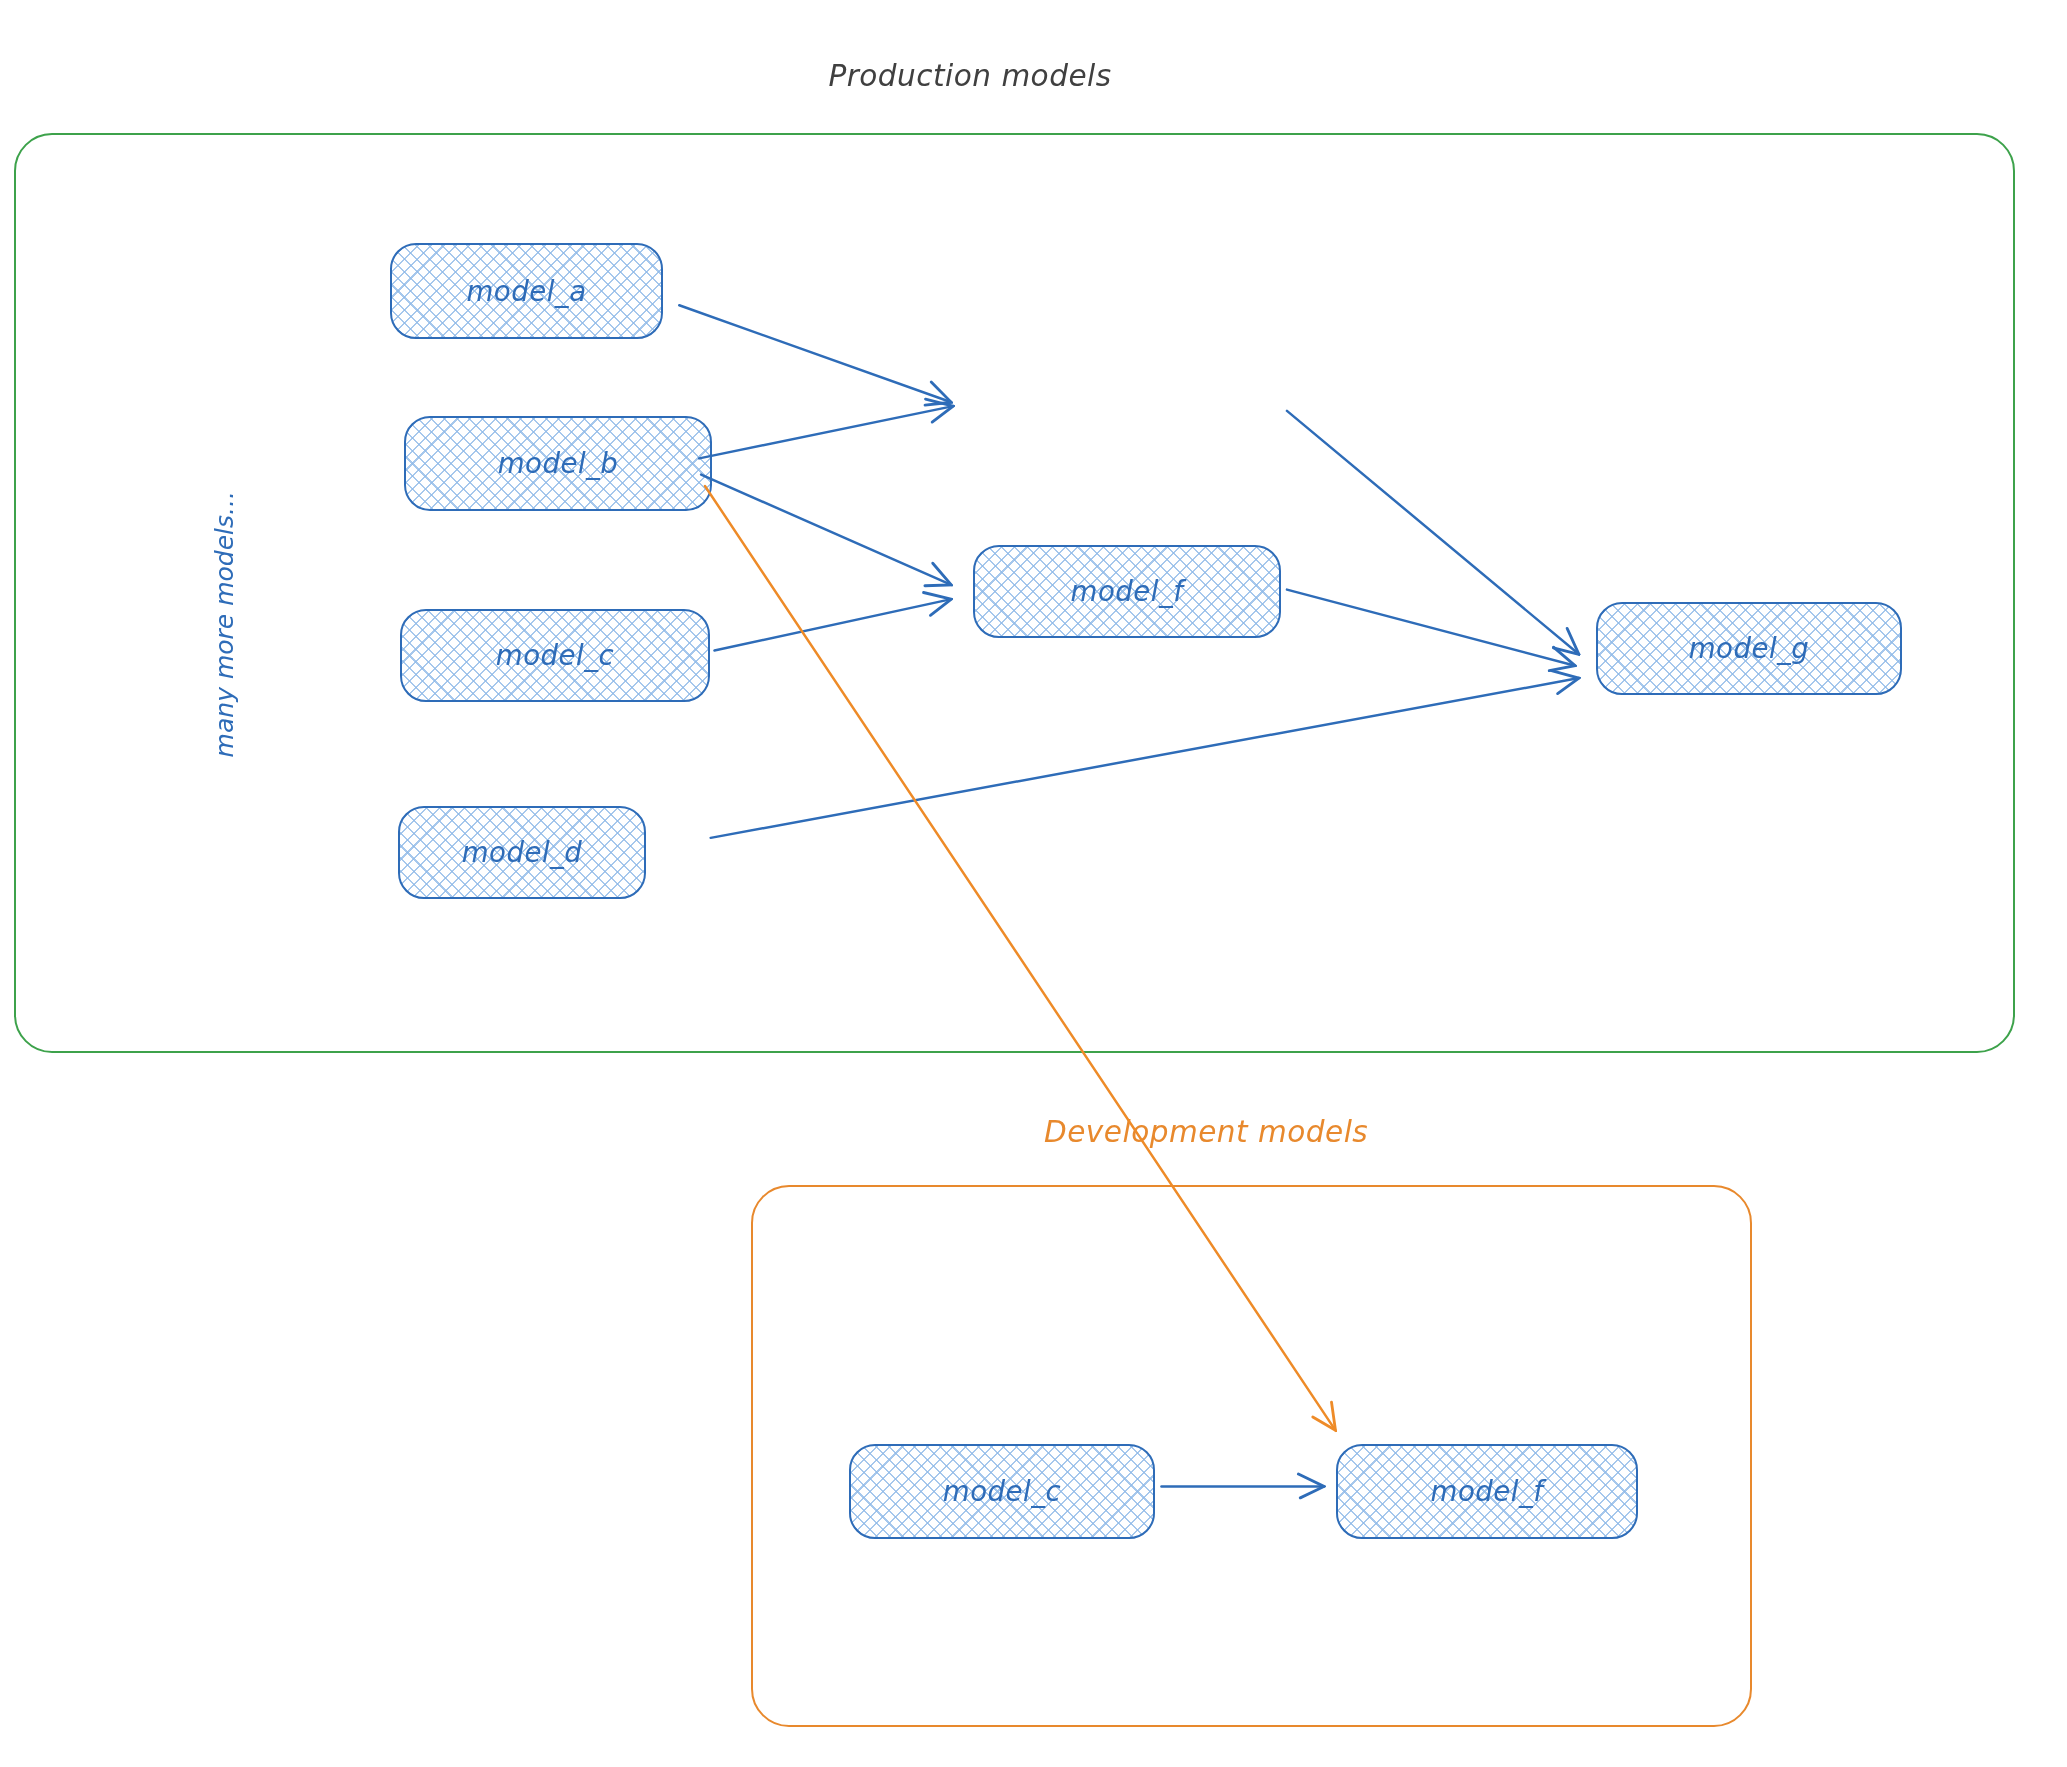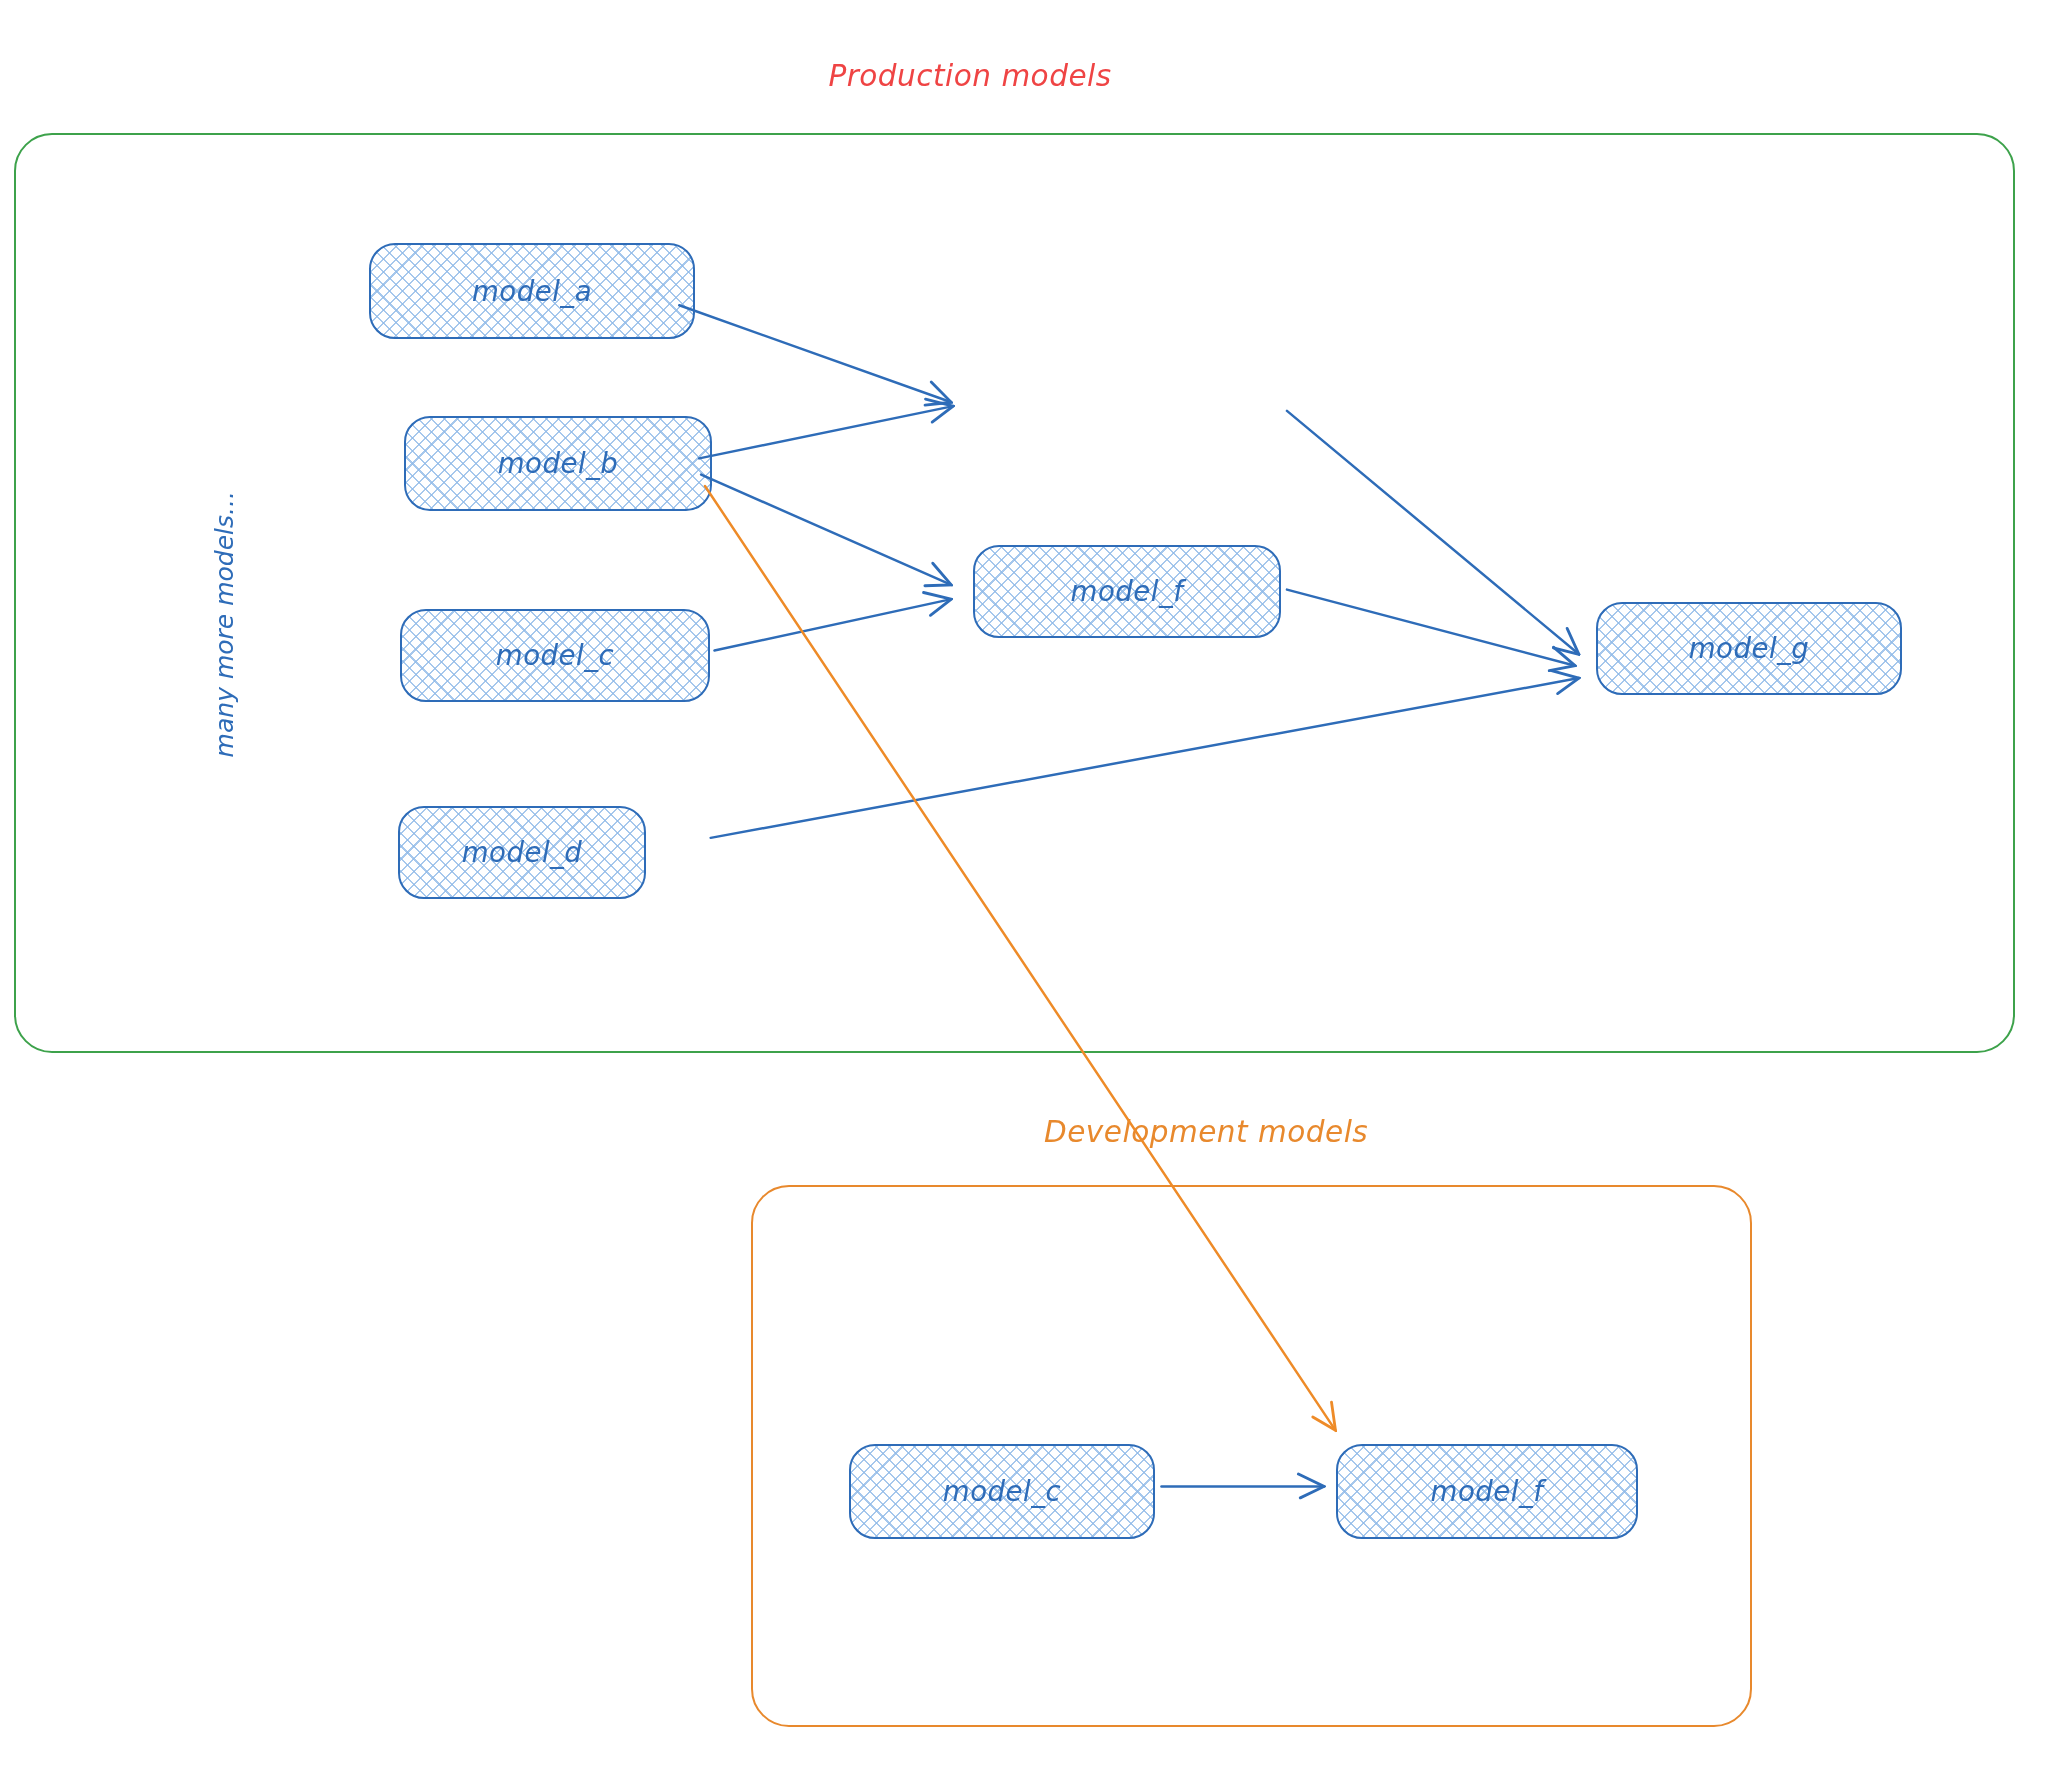--- a/index.html
+++ b/index.html
@@ -25,21 +25,21 @@
   }
   
   .gtitle{
     position:absolute;
     font-size:29.5px;
     font-style:italic;
     letter-spacing:0.5px;
     text-align:center;
     white-space:nowrap;
   }
-  .prod-title{left:818px;top:59px;width:304px;color:#ef4444;}
+  .prod-title{left:818px;top:59px;width:304px;color:#404040;}
   .dev-title{left:1044px;top:1115px;width:304px;color:#e8892d;}
   
   .vnote{
     position:absolute;
     left:82px;top:610px;width:285px;height:28.5px;
     transform:rotate(-90deg);
     transform-origin:center;
     text-align:center;
     color:#2e6cb8;
     font-size:25px;
@@ -57,21 +57,21 @@
       repeating-linear-gradient(135deg, rgba(144,186,232,.8) 0 1.5px, transparent 1.5px 9px),
       #ffffff;
     box-sizing:border-box;
   }
   .node-label{
     color:#2e6cb8;
     font-size:27.6px;
     font-style:italic;
     letter-spacing:0.5px;
   }
-  #n-model-a{left:369px;top:243px;width:326px;height:96px;}
+  #n-model-a{left:390px;top:243px;width:273px;height:96px;}
   #n-model-b{left:404px;top:416px;width:308px;height:95px;}
   #n-model-c{left:400px;top:609px;width:310px;height:93px;}
   #n-model-d{left:398px;top:806px;width:248px;height:93px;}
   #n-model-e{left:973px;top:359px;width:308px;height:93px;}
   #n-model-f{left:973px;top:545px;width:308px;height:93px;}
   #n-model-g{left:1596px;top:602px;width:306px;height:93px;}
   #n-dev-model-c{left:849px;top:1444px;width:306px;height:95px;}
   #n-dev-model-f{left:1336px;top:1444px;width:302px;height:95px;}
   
   .edges{

